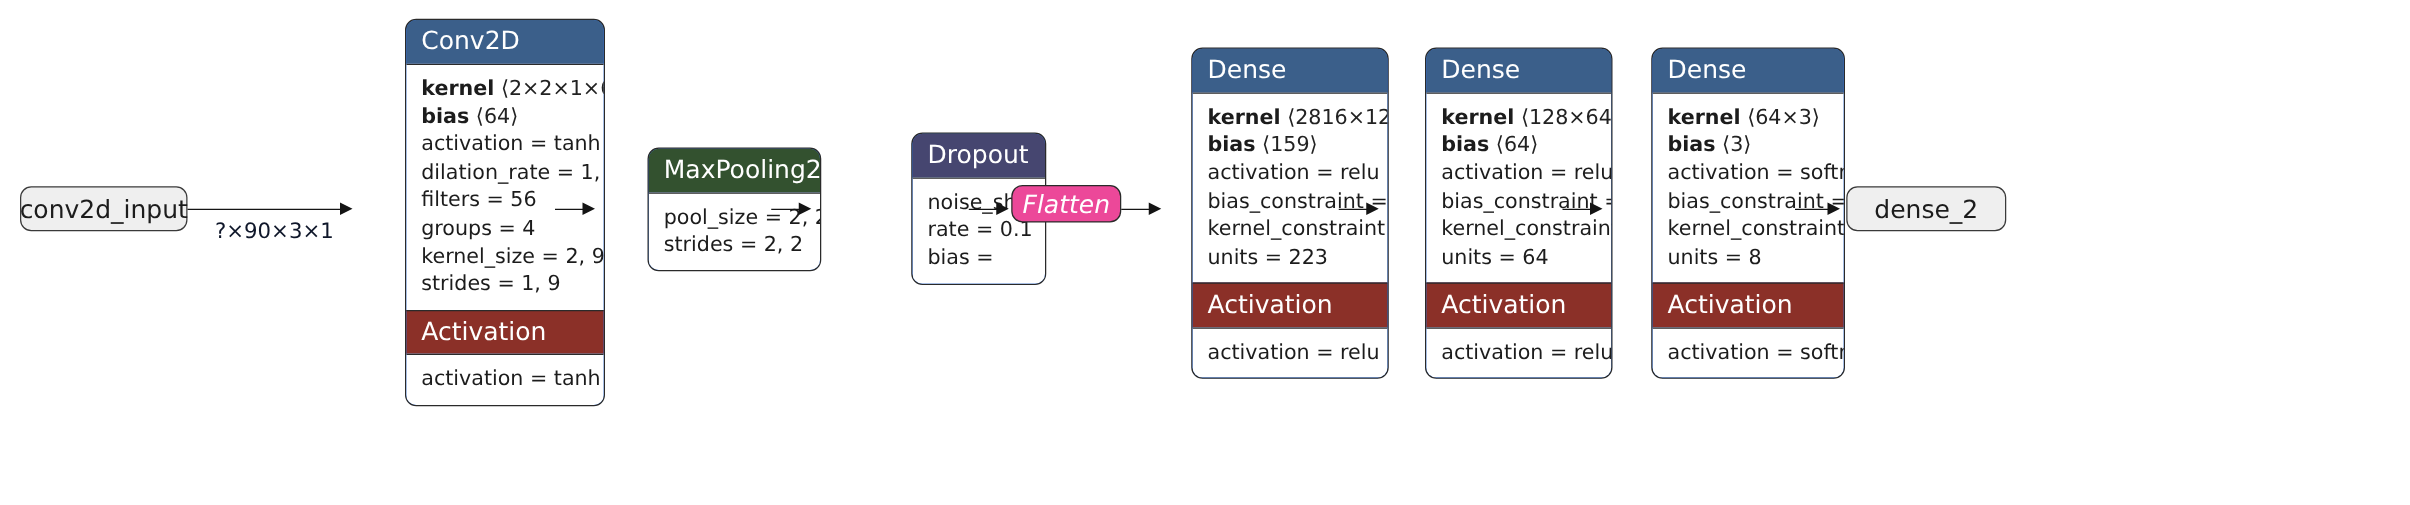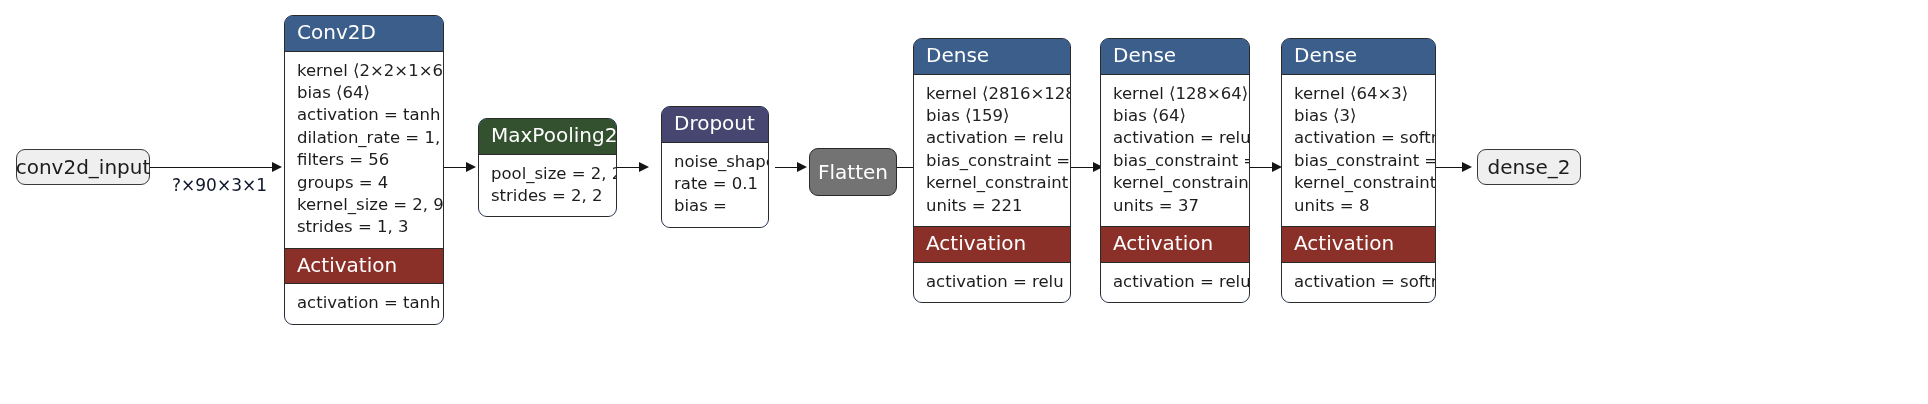--- a/index.html
+++ b/index.html
@@ -37,40 +37,41 @@
   }
 
   
   .card{
     position:absolute;
     border:1.6px solid #2a2a2a;
     border-radius:9px;
     background:#3b82f6;
     box-sizing:border-box;
     overflow:hidden;
+    margin-left:40px;
   }
   .card-header{
     font-size:20px;
     color:#ffffff;
     padding:6px 12px 7px 12px;
     line-height:1.08;
     white-space:nowrap;
   }
   .card-body{
     background:#ffffff;
     padding:8px 12px 9px 12px;
     border-top:1.6px solid #2a2a2a;
   }
   .prop{
     font-size:16.5px;
     line-height:22.4px;
     color:#1c1c1c;
     white-space:nowrap;
   }
-  .prop b{font-weight:normal;}
+  .prop b{font-weight:bold;}
   .prop .shape{color:#222;}
   .sub-header{
     font-size:20px;color:#ffffff;
     padding:6px 12px 7px 12px;
     line-height:1.08;
     border-top:1.6px solid #2a2a2a;
     white-space:nowrap;
   }
 
   
@@ -104,21 +105,21 @@
   <div class="card" style="left:284px;top:15px;width:160px;">
     <div class="card-header" style="background:#3b5f8a;">Conv2D</div>
     <div class="card-body">
       <div class="prop"><b>kernel</b> <span class="shape">⟨2×2×1×64⟩</span></div>
       <div class="prop"><b>bias</b> <span class="shape">⟨64⟩</span></div>
       <div class="prop">activation = tanh</div>
       <div class="prop">dilation_rate = 1, 1</div>
       <div class="prop">filters = 56</div>
       <div class="prop">groups = 4</div>
       <div class="prop">kernel_size = 2, 9</div>
-      <div class="prop">strides = 1, 3</div>
+      <div class="prop">strides = 1, 9</div>
     </div>
     <div class="sub-header" style="background:#8b3028;">Activation</div>
     <div class="card-body">
       <div class="prop">activation = tanh</div>
     </div>
   </div>
 
   <div class="edge" style="left:444px;top:167px;width:24px;"></div>
   <div class="arrow-head" style="left:466px;top:161.5px;"></div>
 
@@ -126,67 +127,67 @@
     <div class="card-header" style="background:#33512f;">MaxPooling2D</div>
     <div class="card-body">
       <div class="prop">pool_size = 2, 2</div>
       <div class="prop">strides = 2, 2</div>
     </div>
   </div>
 
   <div class="edge" style="left:617px;top:167px;width:24px;"></div>
   <div class="arrow-head" style="left:639px;top:161.5px;"></div>
 
-  <div class="card" style="left:661px;top:106px;width:108px;">
+  <div class="card" style="left:689px;top:106px;width:108px;">
     <div class="card-header" style="background:#464670;">Dropout</div>
     <div class="card-body">
       <div class="prop">noise_shape =</div>
       <div class="prop">rate = 0.1</div>
       <div class="prop">bias =</div>
     </div>
   </div>
 
   <div class="edge" style="left:775px;top:167px;width:24px;"></div>
   <div class="arrow-head" style="left:797px;top:161.5px;"></div>
 
-  <div class="simple-node" style="left:809px;top:148px;width:88px;height:48px;background:#737373;">
+  <div class="simple-node" style="left:809px;top:148px;width:88px;height:30px;background:#ec4899;font-style:italic;">
     <span>Flatten</span>
   </div>
 
   <div class="edge" style="left:897px;top:167px;width:24px;"></div>
   <div class="arrow-head" style="left:919px;top:161.5px;"></div>
 
   <div class="card" style="left:913px;top:38px;width:158px;">
     <div class="card-header" style="background:#3b5f8a;">Dense</div>
     <div class="card-body">
       <div class="prop"><b>kernel</b> <span class="shape">⟨2816×128⟩</span></div>
       <div class="prop"><b>bias</b> <span class="shape">⟨159⟩</span></div>
       <div class="prop">activation = relu</div>
       <div class="prop">bias_constraint =</div>
       <div class="prop">kernel_constraint =</div>
-      <div class="prop">units = 221</div>
+      <div class="prop">units = 223</div>
     </div>
     <div class="sub-header" style="background:#8b3028;">Activation</div>
     <div class="card-body">
       <div class="prop">activation = relu</div>
     </div>
   </div>
 
   <div class="edge" style="left:1071px;top:167px;width:24px;"></div>
   <div class="arrow-head" style="left:1093px;top:161.5px;"></div>
 
   <div class="card" style="left:1100px;top:38px;width:150px;">
     <div class="card-header" style="background:#3b5f8a;">Dense</div>
     <div class="card-body">
       <div class="prop"><b>kernel</b> <span class="shape">⟨128×64⟩</span></div>
       <div class="prop"><b>bias</b> <span class="shape">⟨64⟩</span></div>
       <div class="prop">activation = relu</div>
       <div class="prop">bias_constraint =</div>
       <div class="prop">kernel_constraint =</div>
-      <div class="prop">units = 37</div>
+      <div class="prop">units = 64</div>
     </div>
     <div class="sub-header" style="background:#8b3028;">Activation</div>
     <div class="card-body">
       <div class="prop">activation = relu</div>
     </div>
   </div>
 
   <div class="edge" style="left:1250px;top:167px;width:24px;"></div>
   <div class="arrow-head" style="left:1272px;top:161.5px;"></div>
 
@@ -202,17 +203,17 @@
     </div>
     <div class="sub-header" style="background:#8b3028;">Activation</div>
     <div class="card-body">
       <div class="prop">activation = softmax</div>
     </div>
   </div>
 
   <div class="edge" style="left:1436px;top:167px;width:28px;"></div>
   <div class="arrow-head" style="left:1462px;top:161.5px;"></div>
 
-  <div class="pill" style="left:1477px;top:149px;width:104px;height:36px;">
+  <div class="pill" style="left:1477px;top:149px;width:128px;height:36px;">
     <span>dense_2</span>
   </div>
 
 </div>
 
 </body></html>

